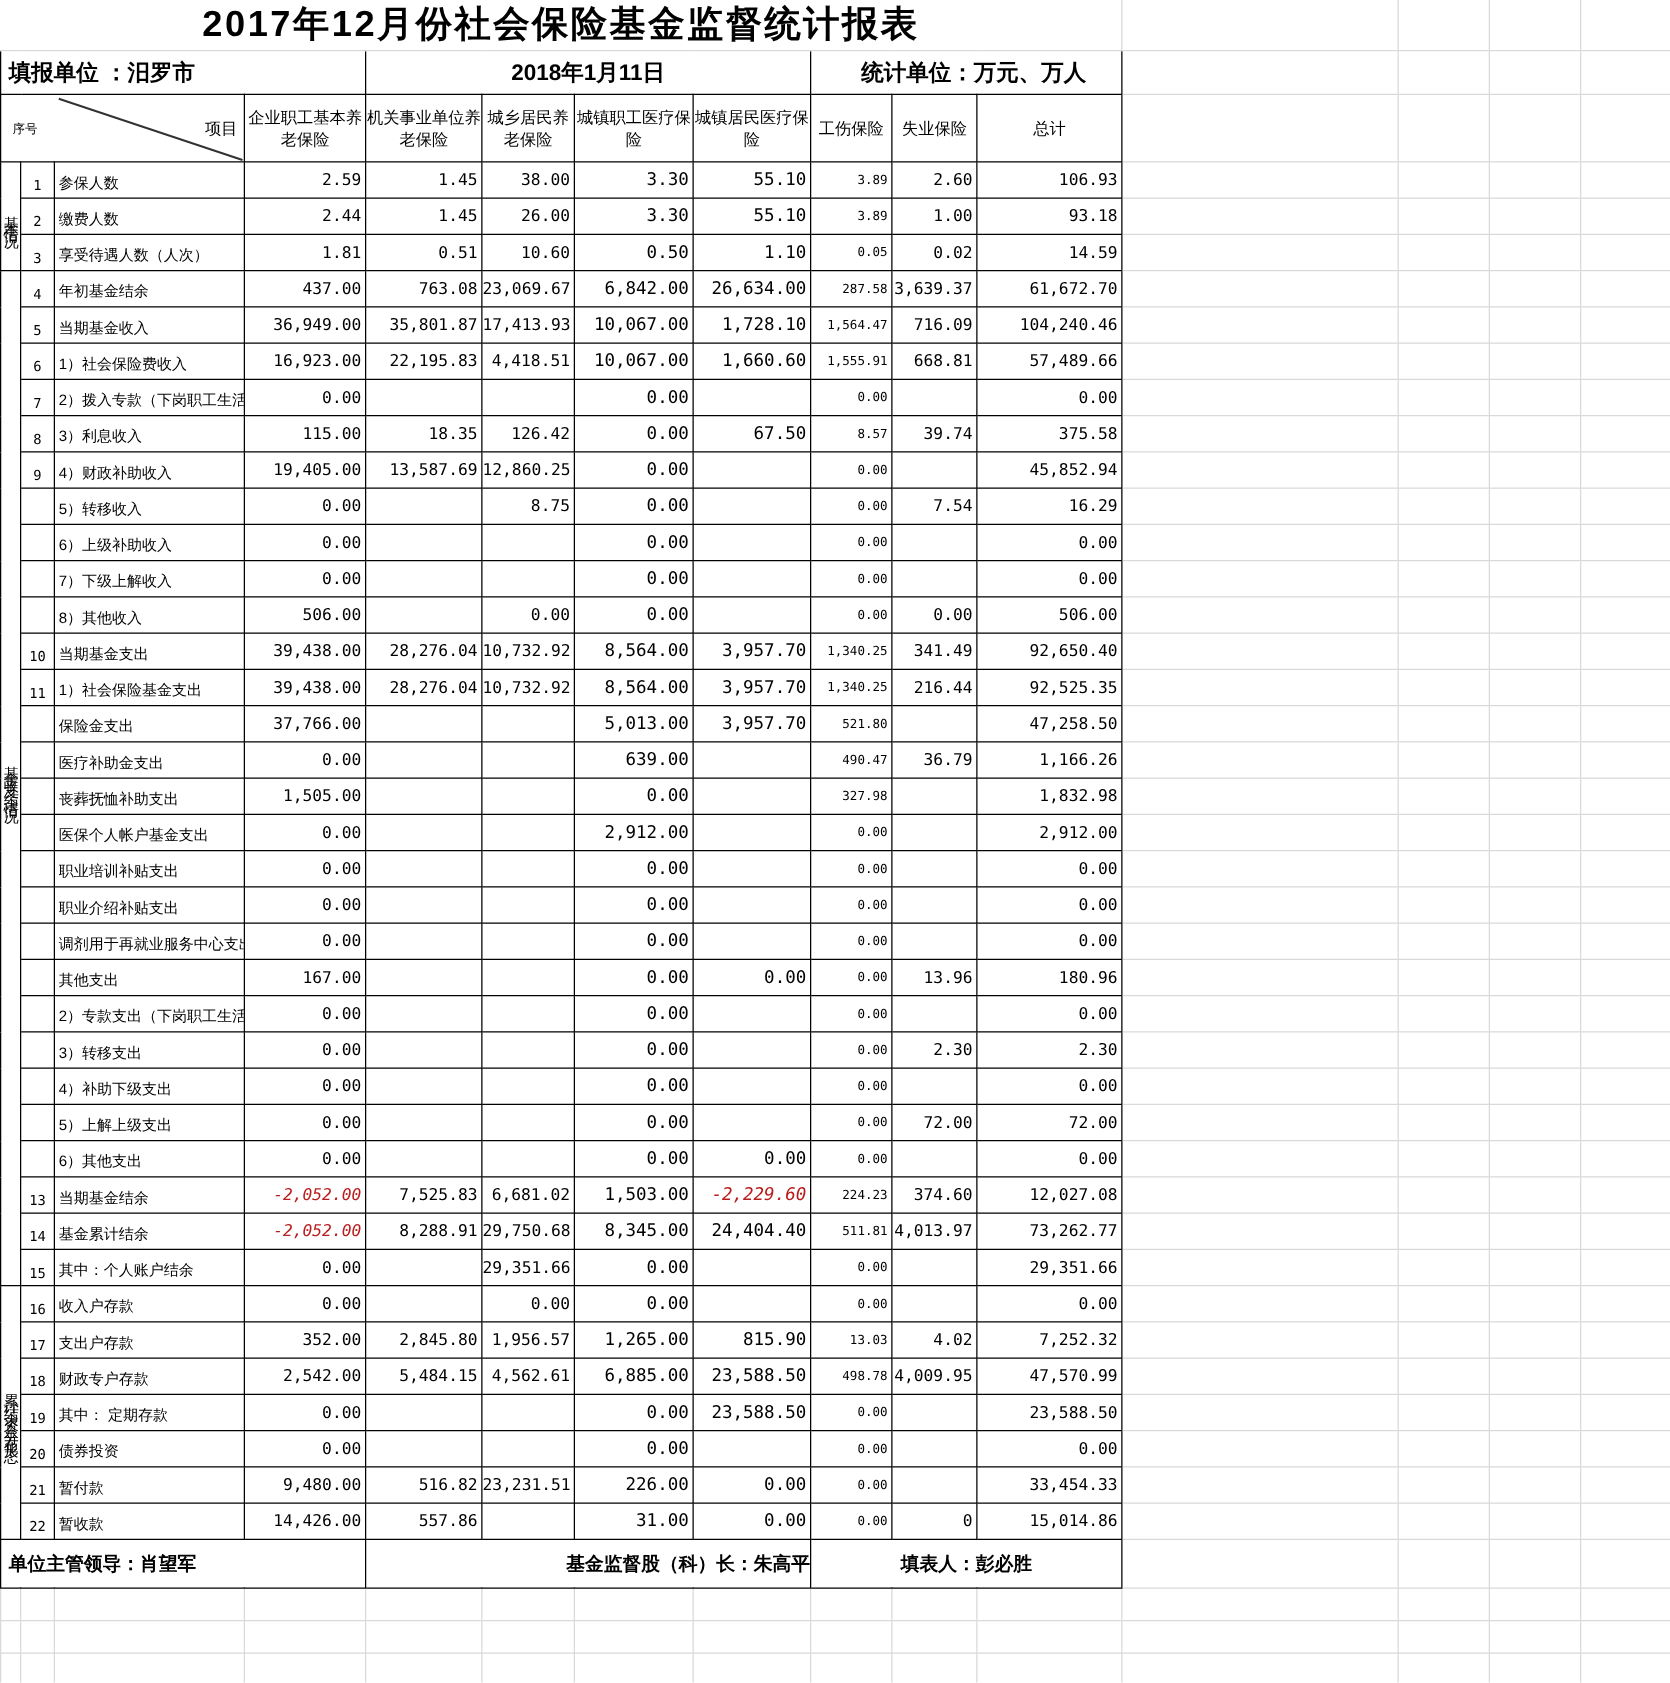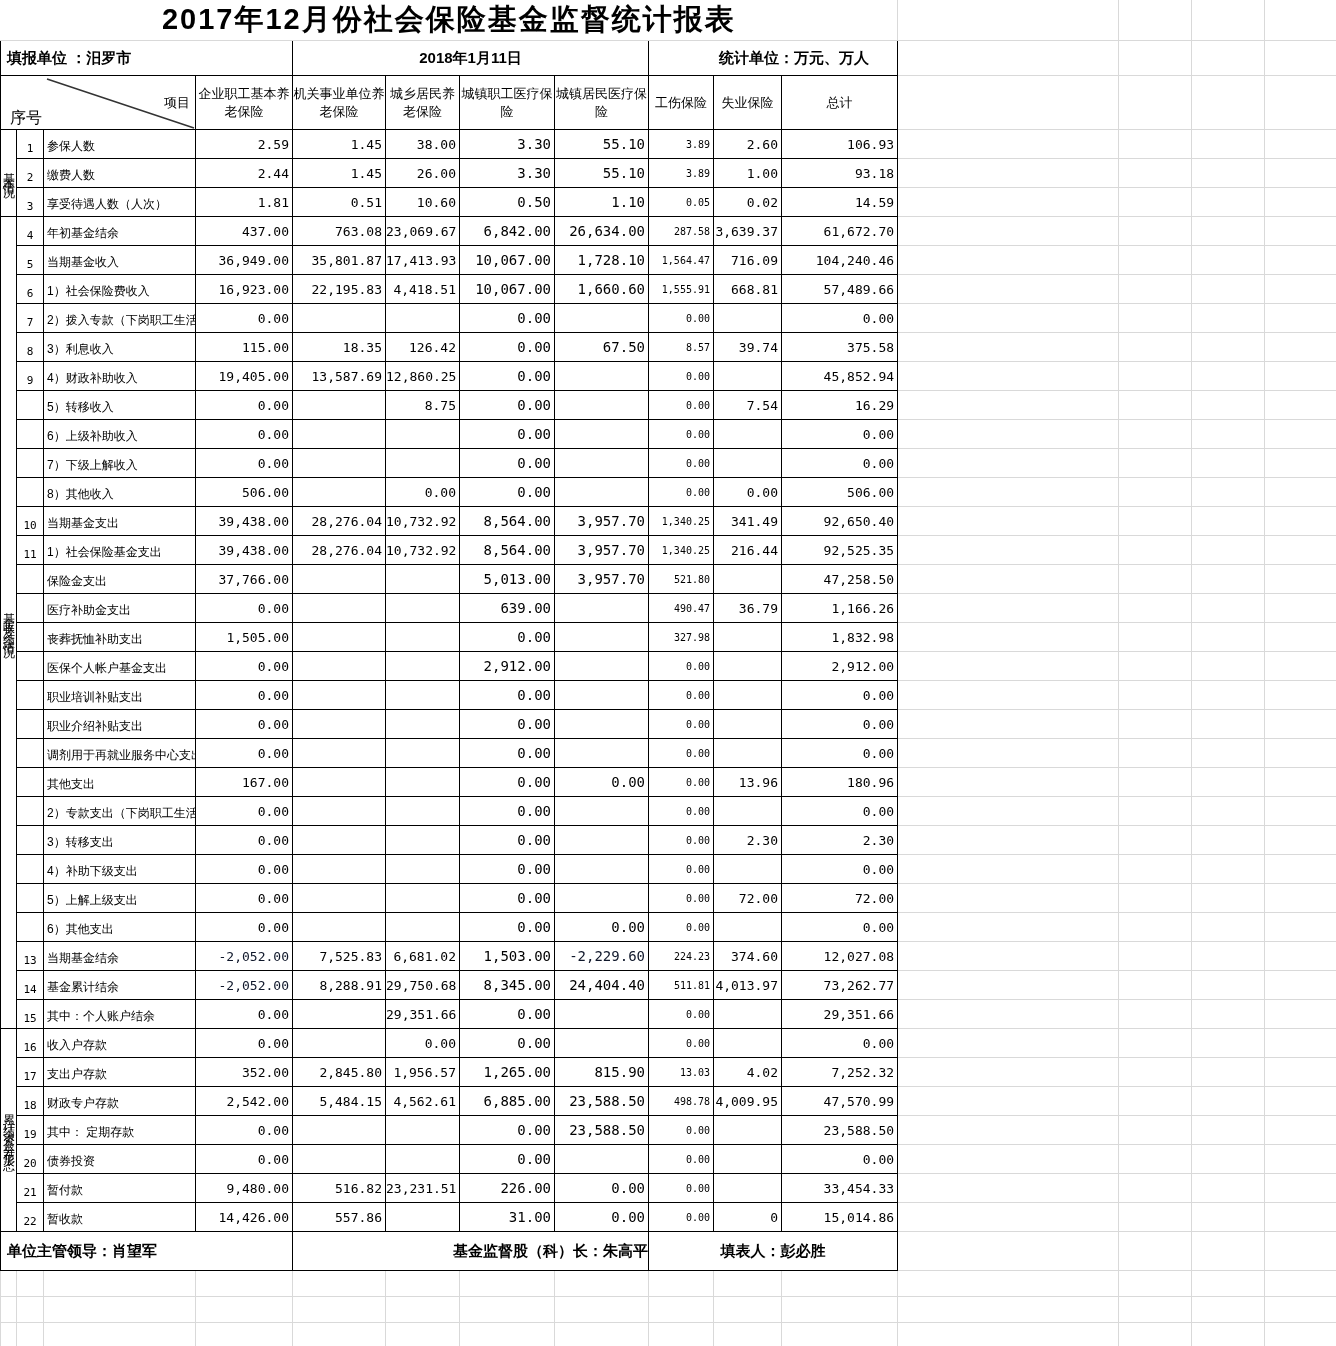--- a/index.html
+++ b/index.html
@@ -7,38 +7,38 @@
   table{border-collapse:collapse;table-layout:fixed;width:1336px;}
   td{padding:0;overflow:hidden;white-space:nowrap;height:25px;font-size:12px;}
   
   td.b{border:1px solid #d9d9d9;}
   td.bt0{border-top:none;}
   
   td.r{border:1px solid #000;}
   td.title-cell{border:none;border-bottom:1px solid #d9d9d9;font-size:29px;font-weight:bold;
     text-align:center;vertical-align:middle;letter-spacing:2px;height:35px;margin-left:20px;}
   tr.h35 td{height:34px;} tr.h55 td{height:53px;} tr.h40 td{height:38px;}
-  td.info{font-size:15px;font-weight:bold;vertical-align:middle;}
+  td.info{font-size:18px;font-weight:bold;vertical-align:middle;}
   td.info-left{padding-left:6px;}
   td.info-mid{text-align:center;}
   td.info-right{text-align:right;padding-right:28px;}
   td.hdr{font-size:13px;text-align:center;vertical-align:middle;line-height:18px;white-space:normal;}
   td.corner{position:relative;}
-  .corner-serial{position:absolute;left:9px;top:32px;font-size:16px;}
+  .corner-serial{position:absolute;left:9px;top:20px;font-size:10px;}
   .corner-item{position:absolute;right:5px;top:18px;font-size:13px;}
   td.sec{vertical-align:middle;text-align:center;}
   .vtext{writing-mode:vertical-lr;letter-spacing:5px;font-size:12px;margin:0 auto;line-height:15px;}
   td.no{font-size:11px;text-align:center;vertical-align:bottom;padding-bottom:3px;
     font-family:"DejaVu Sans Mono",monospace;}
   td.item{font-size:12px;padding-left:3px;vertical-align:bottom;padding-bottom:3px;}
   td.num{font-family:"DejaVu Sans Mono",monospace;font-size:13px;text-align:right;
     padding-right:3px;vertical-align:middle;}
   td.num.c3,td.num.c4{font-size:14px;}
   td.num.c5{font-size:10px;}
-  td.red{color:#0f172a;}
+  td.red{color:#b91c1c;font-style:italic;}
   td.foot{font-size:15px;font-weight:bold;vertical-align:middle;}
   td.foot-left{padding-left:6px;}
   td.foot-mid{text-align:right;}
   td.foot-right{text-align:center;}
   svg.diag{position:absolute;left:0;top:0;}
 </style>
 </head>
 <body>
 
 <table>

